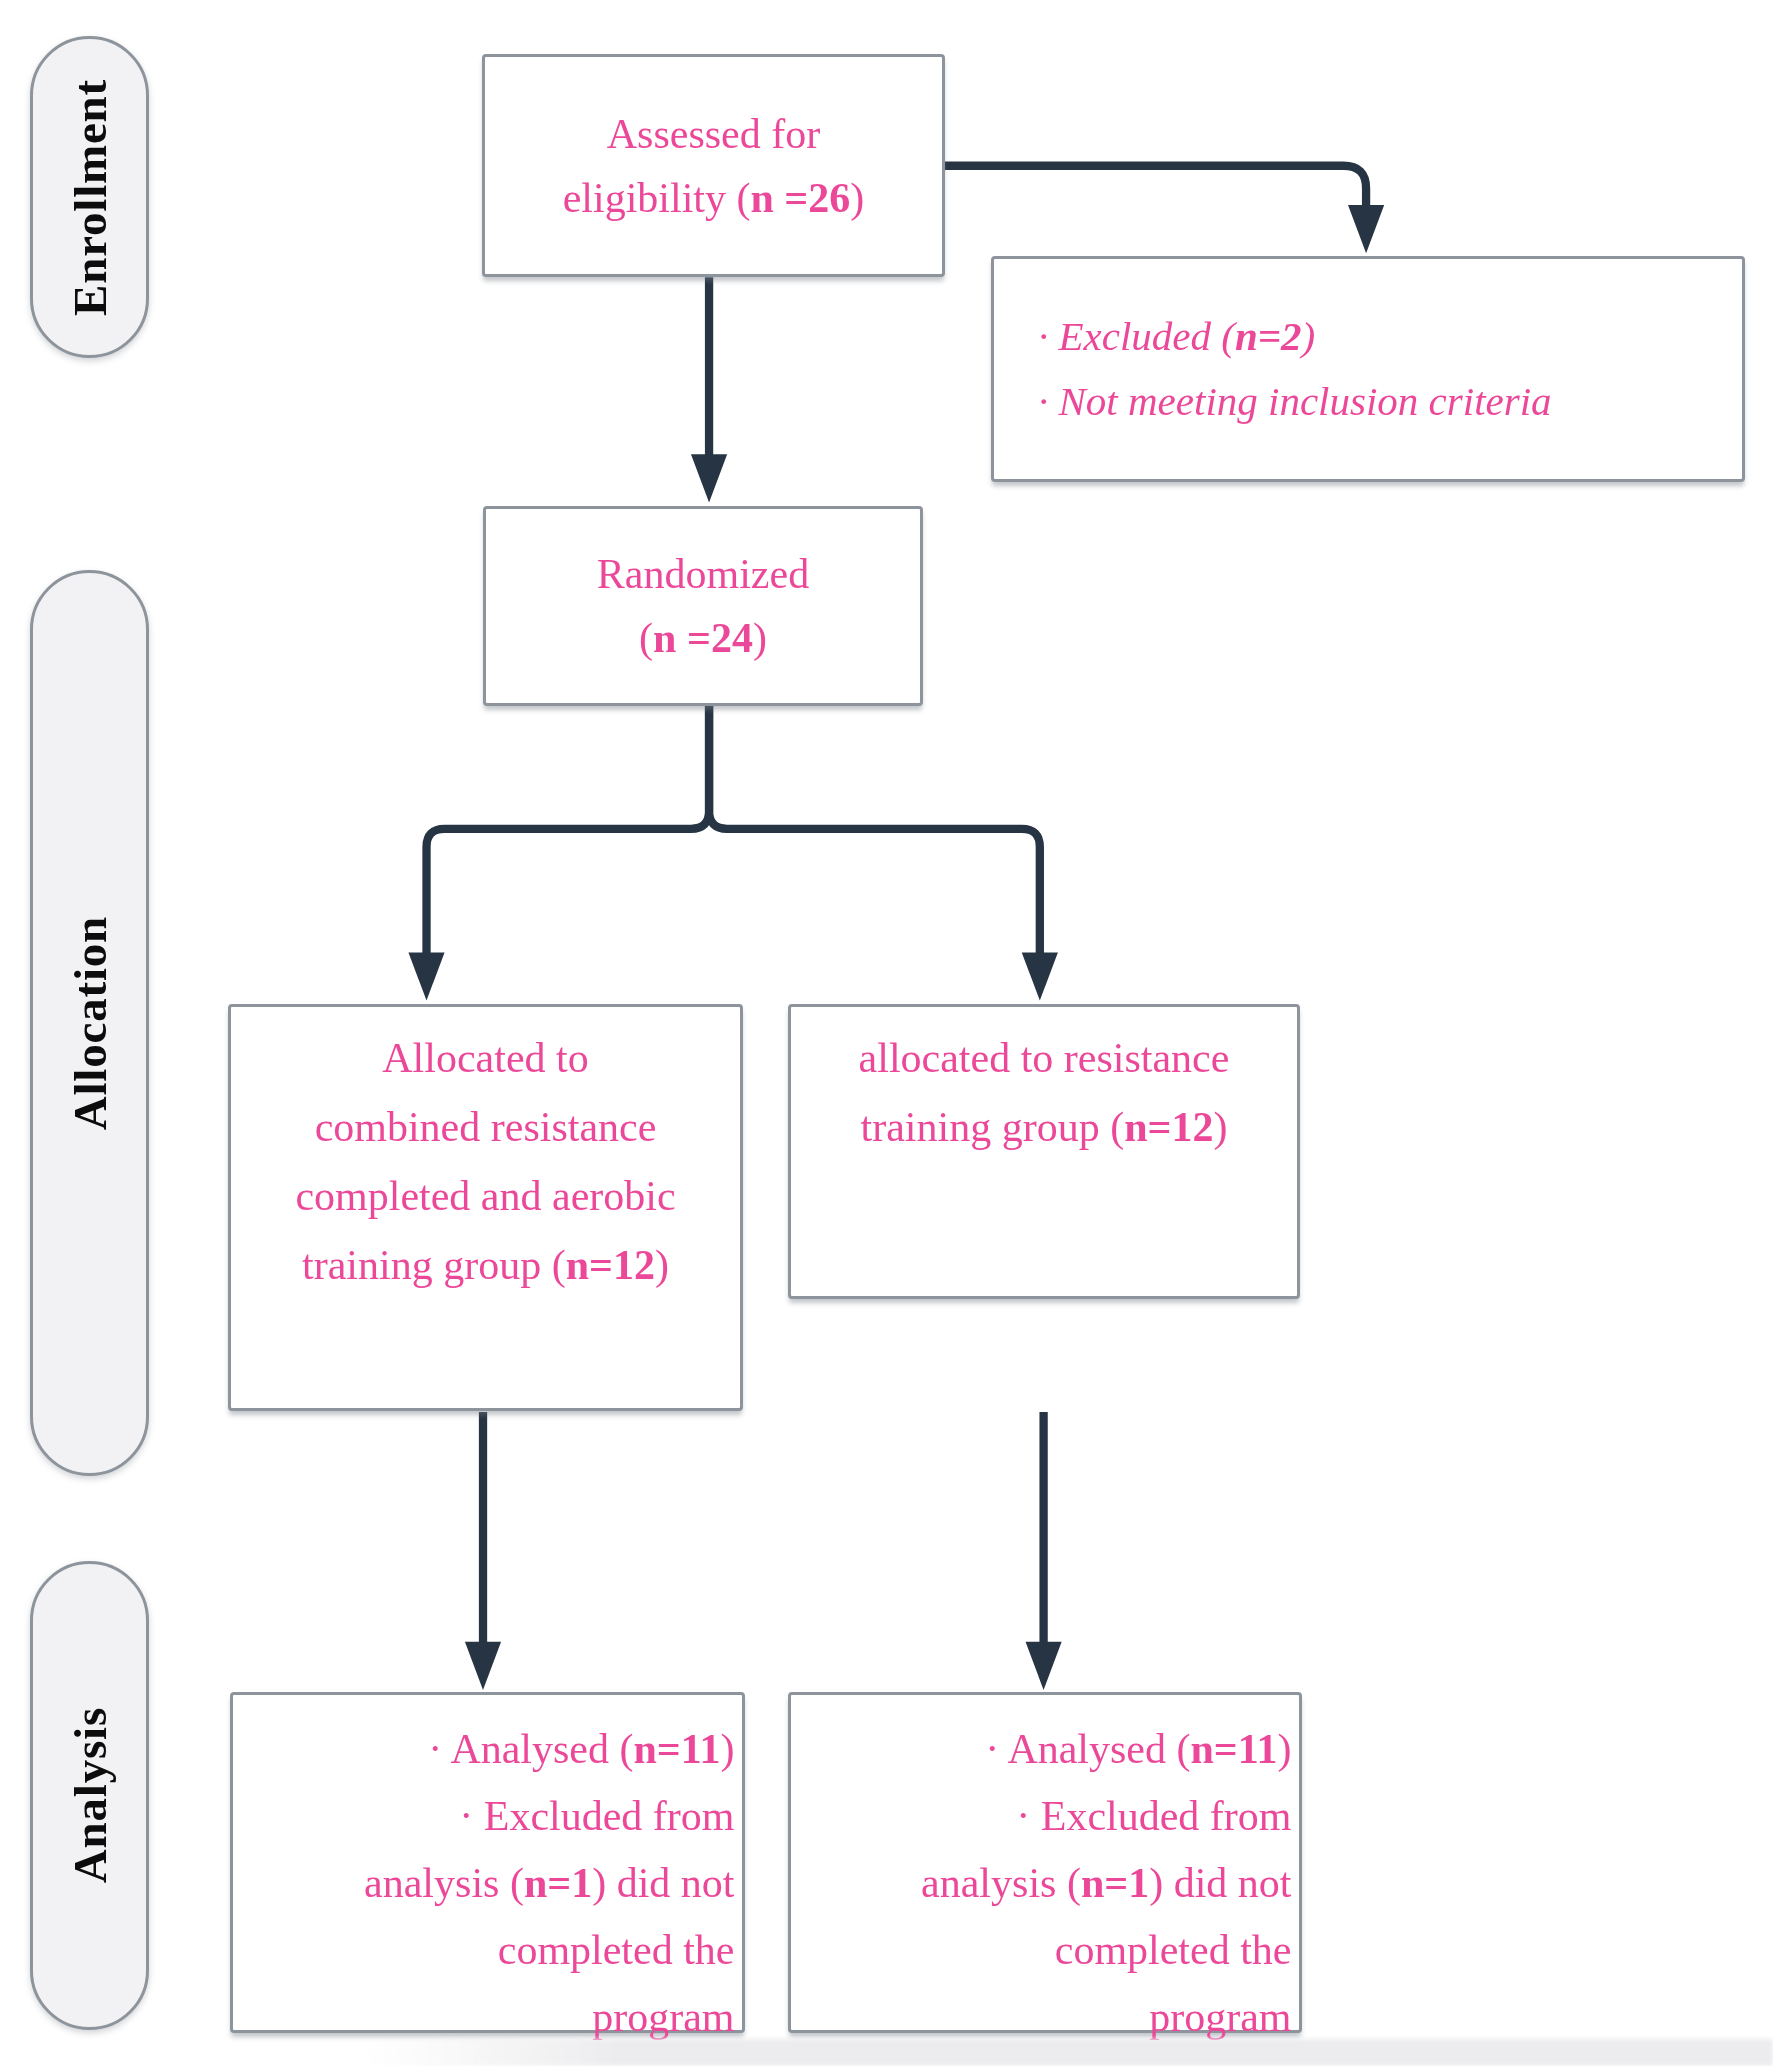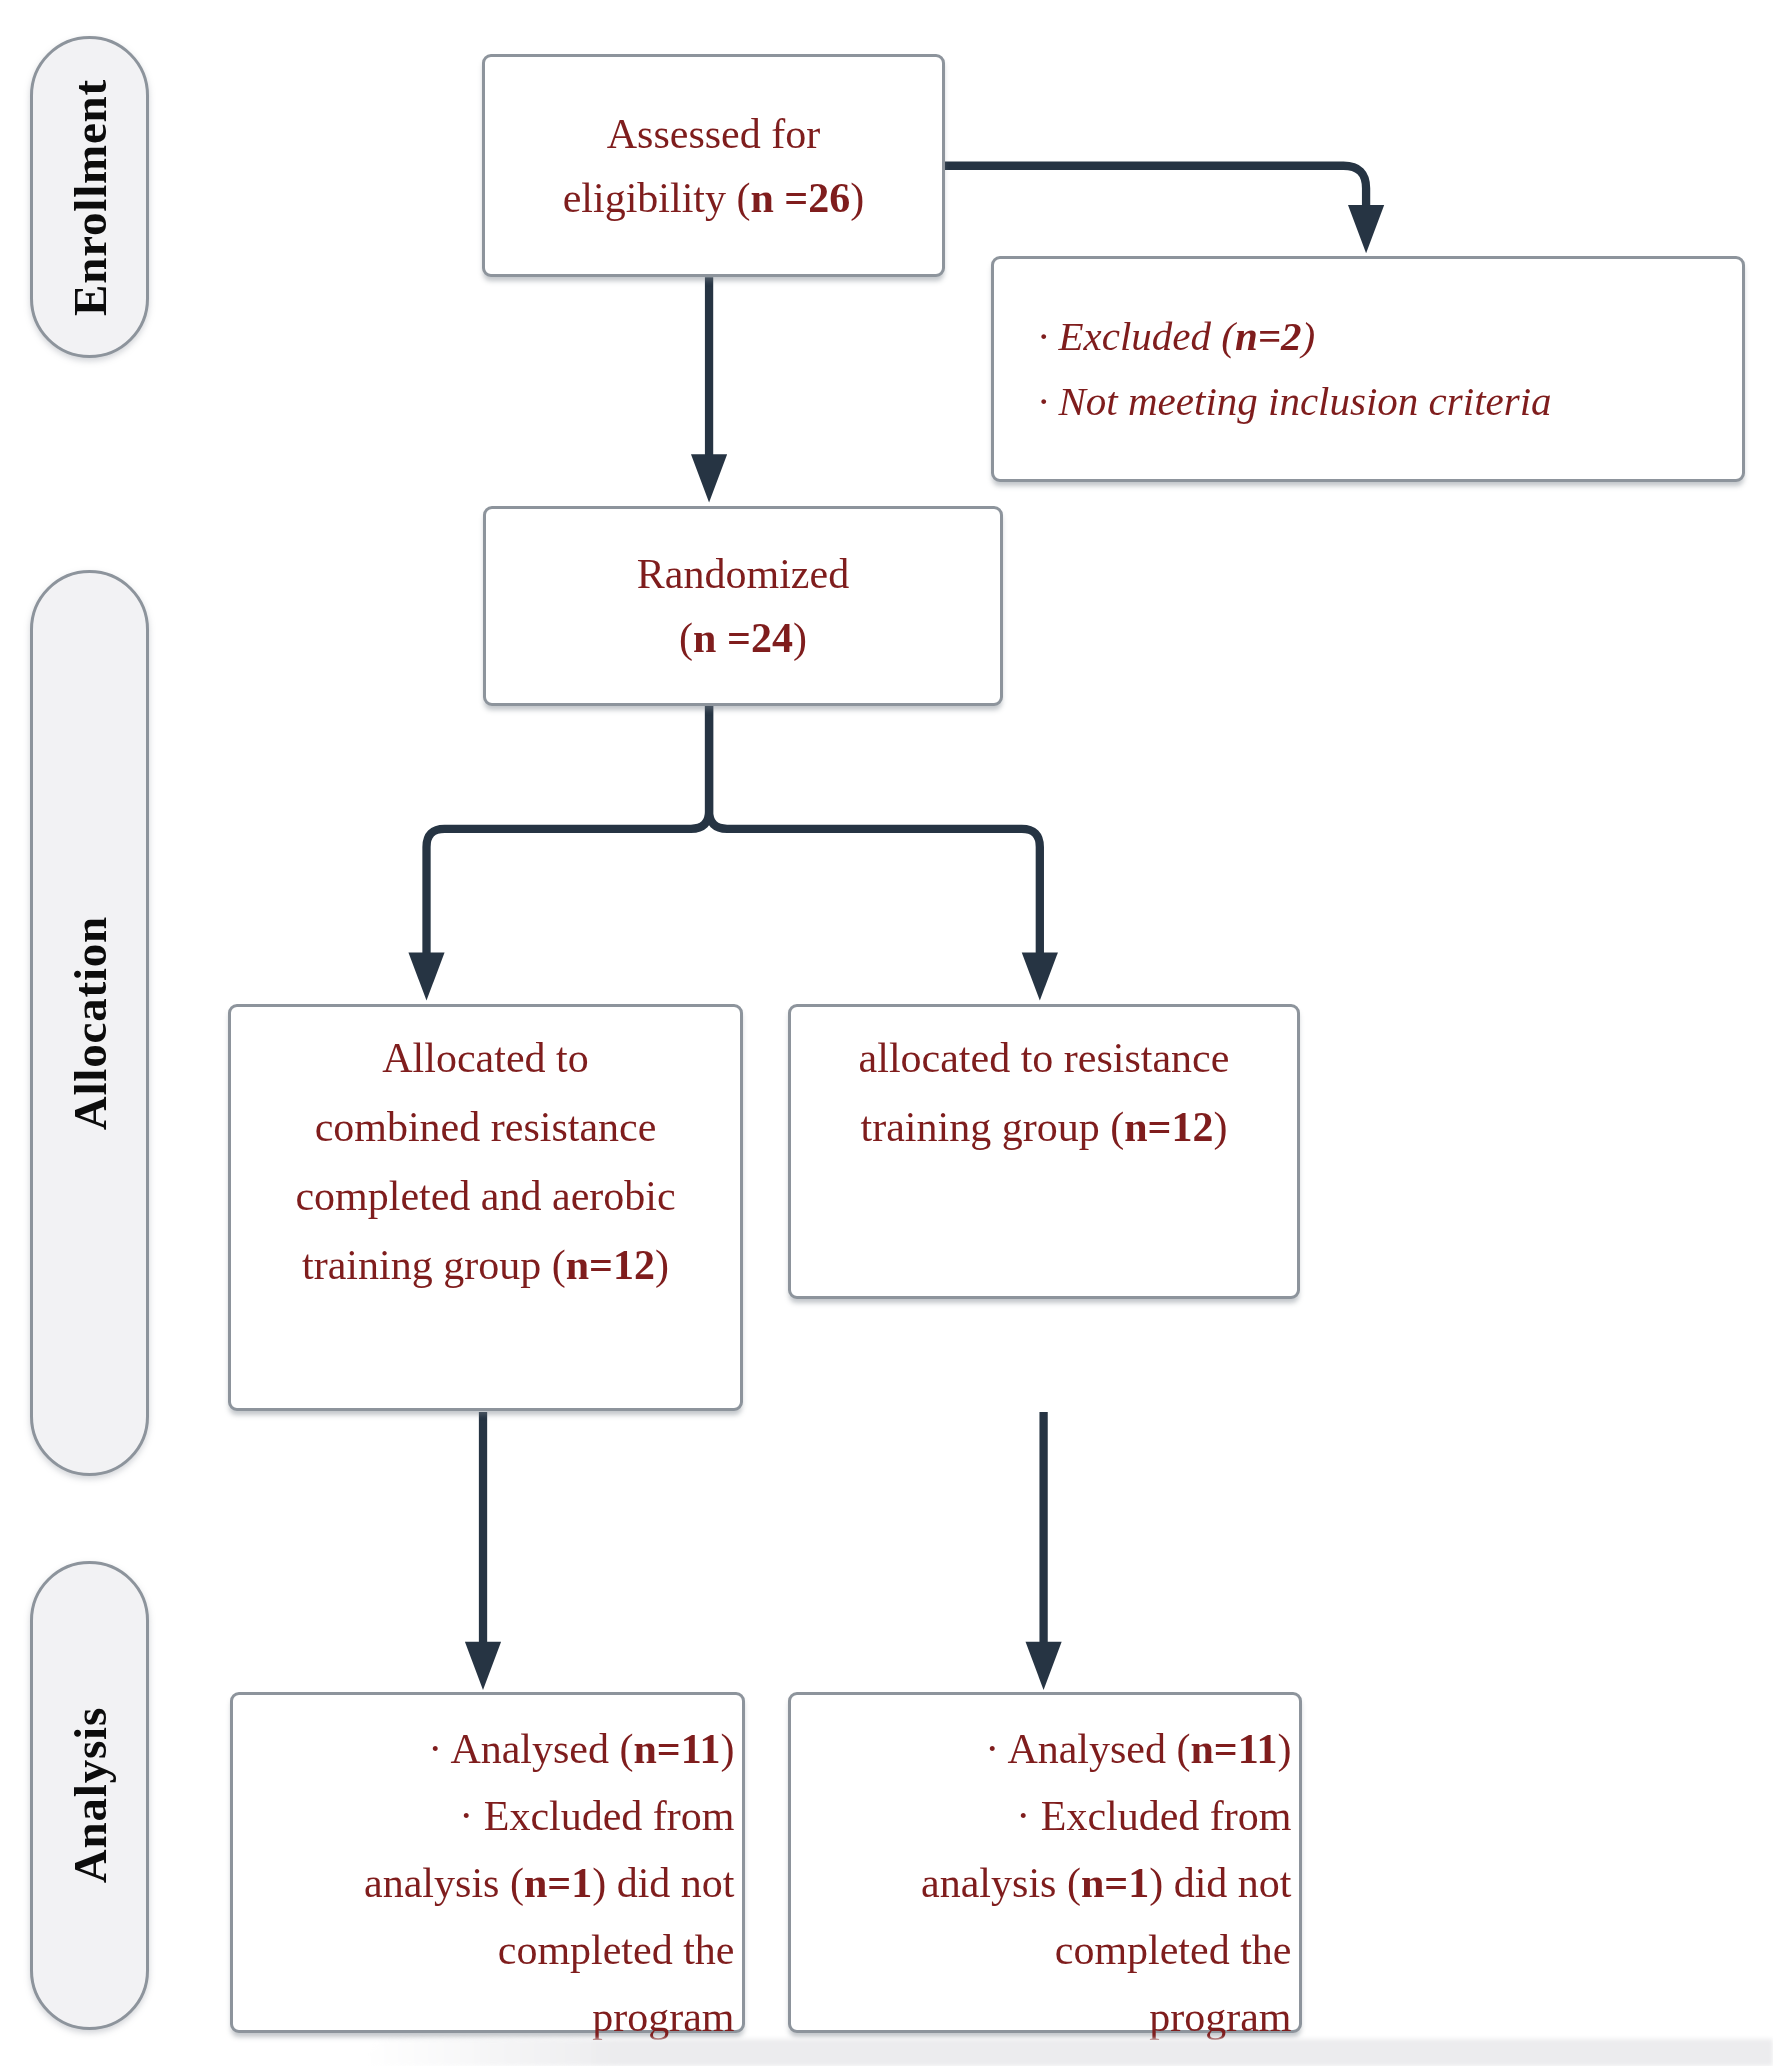--- a/index.html
+++ b/index.html
@@ -32,24 +32,24 @@
     font-weight:700;
     font-size:47px;
     letter-spacing:0.8px;
     color:#0c0c0c;
   }
 
   .box{
     position:absolute;
     background:#ffffff;
     border:3px solid var(--border,#8d949c);
-    border-radius:9px;
+    border-radius:4px;
     box-sizing:border-box;
     box-shadow:0 5.3px 5.3px -1.5px rgba(120,128,138,0.45);
-    color:#7f1d1d;
+    color:#ec4899;
   }
   .box .tline{white-space:nowrap;}
   .box .bold{font-weight:700;}
 
   .box.center-text{
     display:flex;flex-direction:column;justify-content:center;
     text-align:center;
     font-size:42px;line-height:64px;
   }
   .box.alloc{
@@ -116,21 +116,21 @@
   <div class="box center-text" style="left:482px;top:54px;width:463px;height:223px;">
       <div class="tline"><span>Assessed for</span></div>
       <div class="tline"><span>eligibility (</span><span class="bold">n =26</span><span>)</span></div>
     </div>
 
   <div class="box bullets-center" style="left:991px;top:256px;width:754px;height:226px;font-style:italic;">
       <div class="tline"><span>· Excluded (</span><span class="bold">n=2</span><span>)</span></div>
       <div class="tline"><span>· Not meeting inclusion criteria</span></div>
     </div>
 
-  <div class="box center-text" style="left:483px;top:506px;width:520px;height:200px;">
+  <div class="box center-text" style="left:483px;top:506px;width:440px;height:200px;">
       <div class="tline"><span>Randomized</span></div>
       <div class="tline"><span>(</span><span class="bold">n =24</span><span>)</span></div>
     </div>
 
   <div class="box alloc" style="left:228px;top:1004px;width:515px;height:407px;">
       <div class="tline"><span>Allocated to</span></div>
       <div class="tline"><span>combined resistance</span></div>
       <div class="tline"><span>completed and aerobic</span></div>
       <div class="tline"><span>training group (</span><span class="bold">n=12</span><span>)</span></div>
     </div>

